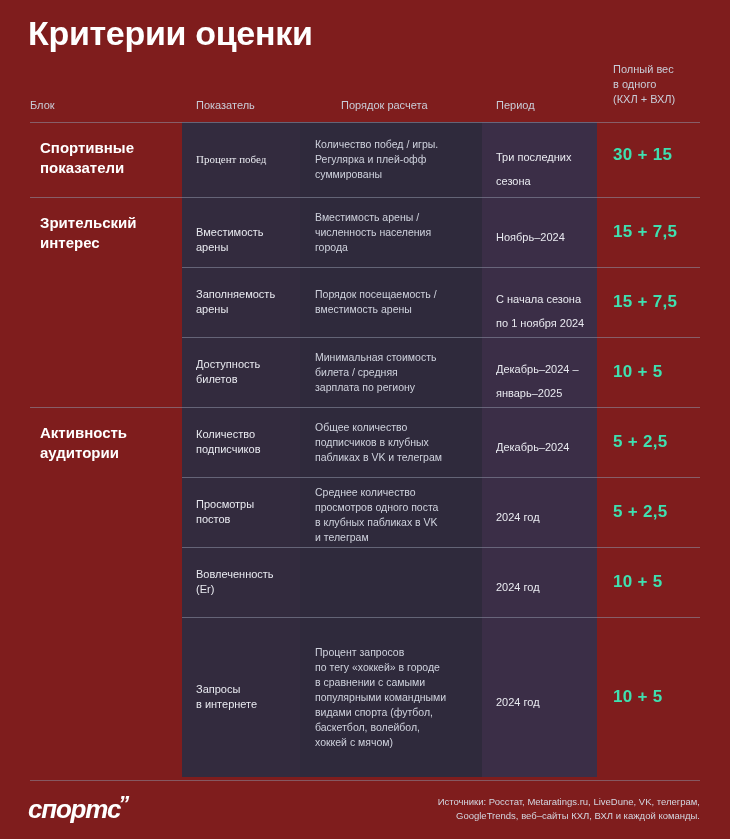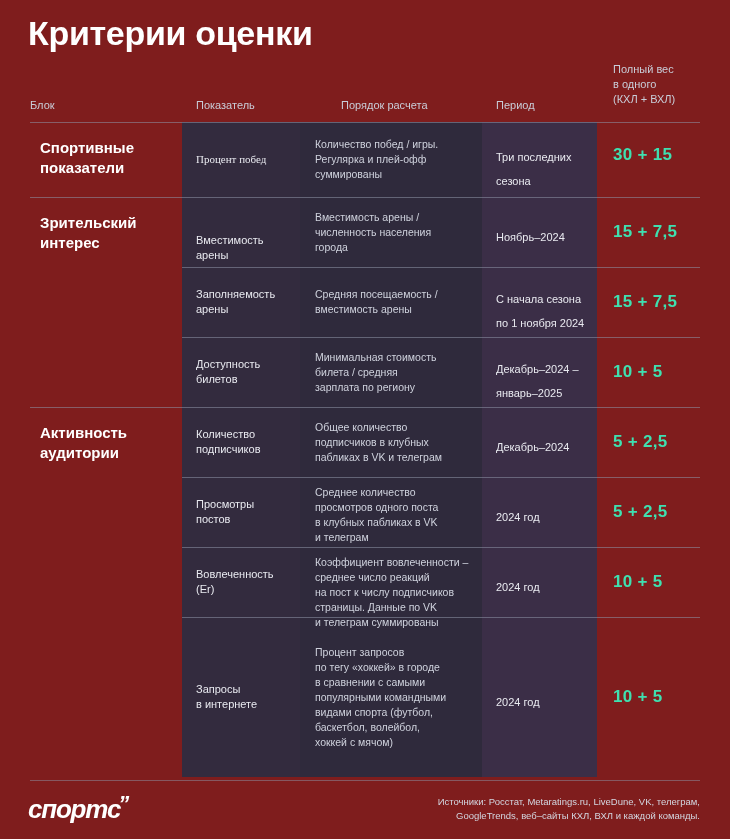--- a/index.html
+++ b/index.html
@@ -179,34 +179,34 @@
 Регулярка и плей-офф
 суммированы</div>
         <div class="cell cell-period" style="top: 23px;">Три последних
 сезона</div>
         <div class="cell cell-score" style="top: 16px; margin-top: 7px;">30 + 15</div>
       </div>
       <div class="divider major" style="top: 197px;"></div>
       <div class="row" style="top: 197px; height: 70px;">
         <div class="cell cell-block" style="top: 16px;">Зрительский
 интерес</div>
-        <div class="cell cell-indicator" style="top: 36px;">Вместимость
+        <div class="cell cell-indicator" style="top: 28px;">Вместимость
 арены</div>
         <div class="cell cell-formula" style="top: 13px;">Вместимость арены /
 численность населения
 города</div>
         <div class="cell cell-period" style="top: 28px;">Ноябрь–2024</div>
         <div class="cell cell-score" style="top: 25px;">15 + 7,5</div>
       </div>
       <div class="divider minor" style="top: 267px;"></div>
       <div class="row" style="top: 267px; height: 70px;">
         <div class="cell cell-block" style="top: 16px;"></div>
         <div class="cell cell-indicator" style="top: 20px;">Заполняемость
 арены</div>
-        <div class="cell cell-formula" style="top: 20px;">Средняя посещаемость /
+        <div class="cell cell-formula" style="top: 20px;">Порядок посещаемость /
 вместимость арены</div>
         <div class="cell cell-period" style="top: 20px;">С начала сезона
 по 1 ноября 2024</div>
         <div class="cell cell-score" style="top: 25px;">15 + 7,5</div>
       </div>
       <div class="divider minor" style="top: 337px;"></div>
       <div class="row" style="top: 337px; height: 70px;">
         <div class="cell cell-block" style="top: 16px;"></div>
         <div class="cell cell-indicator" style="top: 20px;">Доступность
 билетов</div>
@@ -239,25 +239,20 @@
 в клубных пабликах в VK
 и телеграм</div>
         <div class="cell cell-period" style="top: 28px;">2024 год</div>
         <div class="cell cell-score" style="top: 25px;">5 + 2,5</div>
       </div>
       <div class="divider minor" style="top: 547px;"></div>
       <div class="row" style="top: 547px; height: 70px;">
         <div class="cell cell-block" style="top: 16px;"></div>
         <div class="cell cell-indicator" style="top: 20px;">Вовлеченность
 (Er)</div>
-        <div class="cell cell-formula" style="top: 8px;">Коэффициент вовлеченности –
-среднее число реакций
-на пост к числу подписчиков
-страницы. Данные по VK
-и телеграм суммированы</div>
         <div class="cell cell-period" style="top: 28px;">2024 год</div>
         <div class="cell cell-score" style="top: 25px;">10 + 5</div>
       </div>
       <div class="divider minor" style="top: 617px;"></div>
       <div class="row" style="top: 617px; height: 160px;">
         <div class="cell cell-block" style="top: 16px;"></div>
         <div class="cell cell-indicator" style="top: 65px;">Запросы
 в интернете</div>
         <div class="cell cell-formula" style="top: 28px;">Процент запросов
 по тегу «хоккей» в городе

